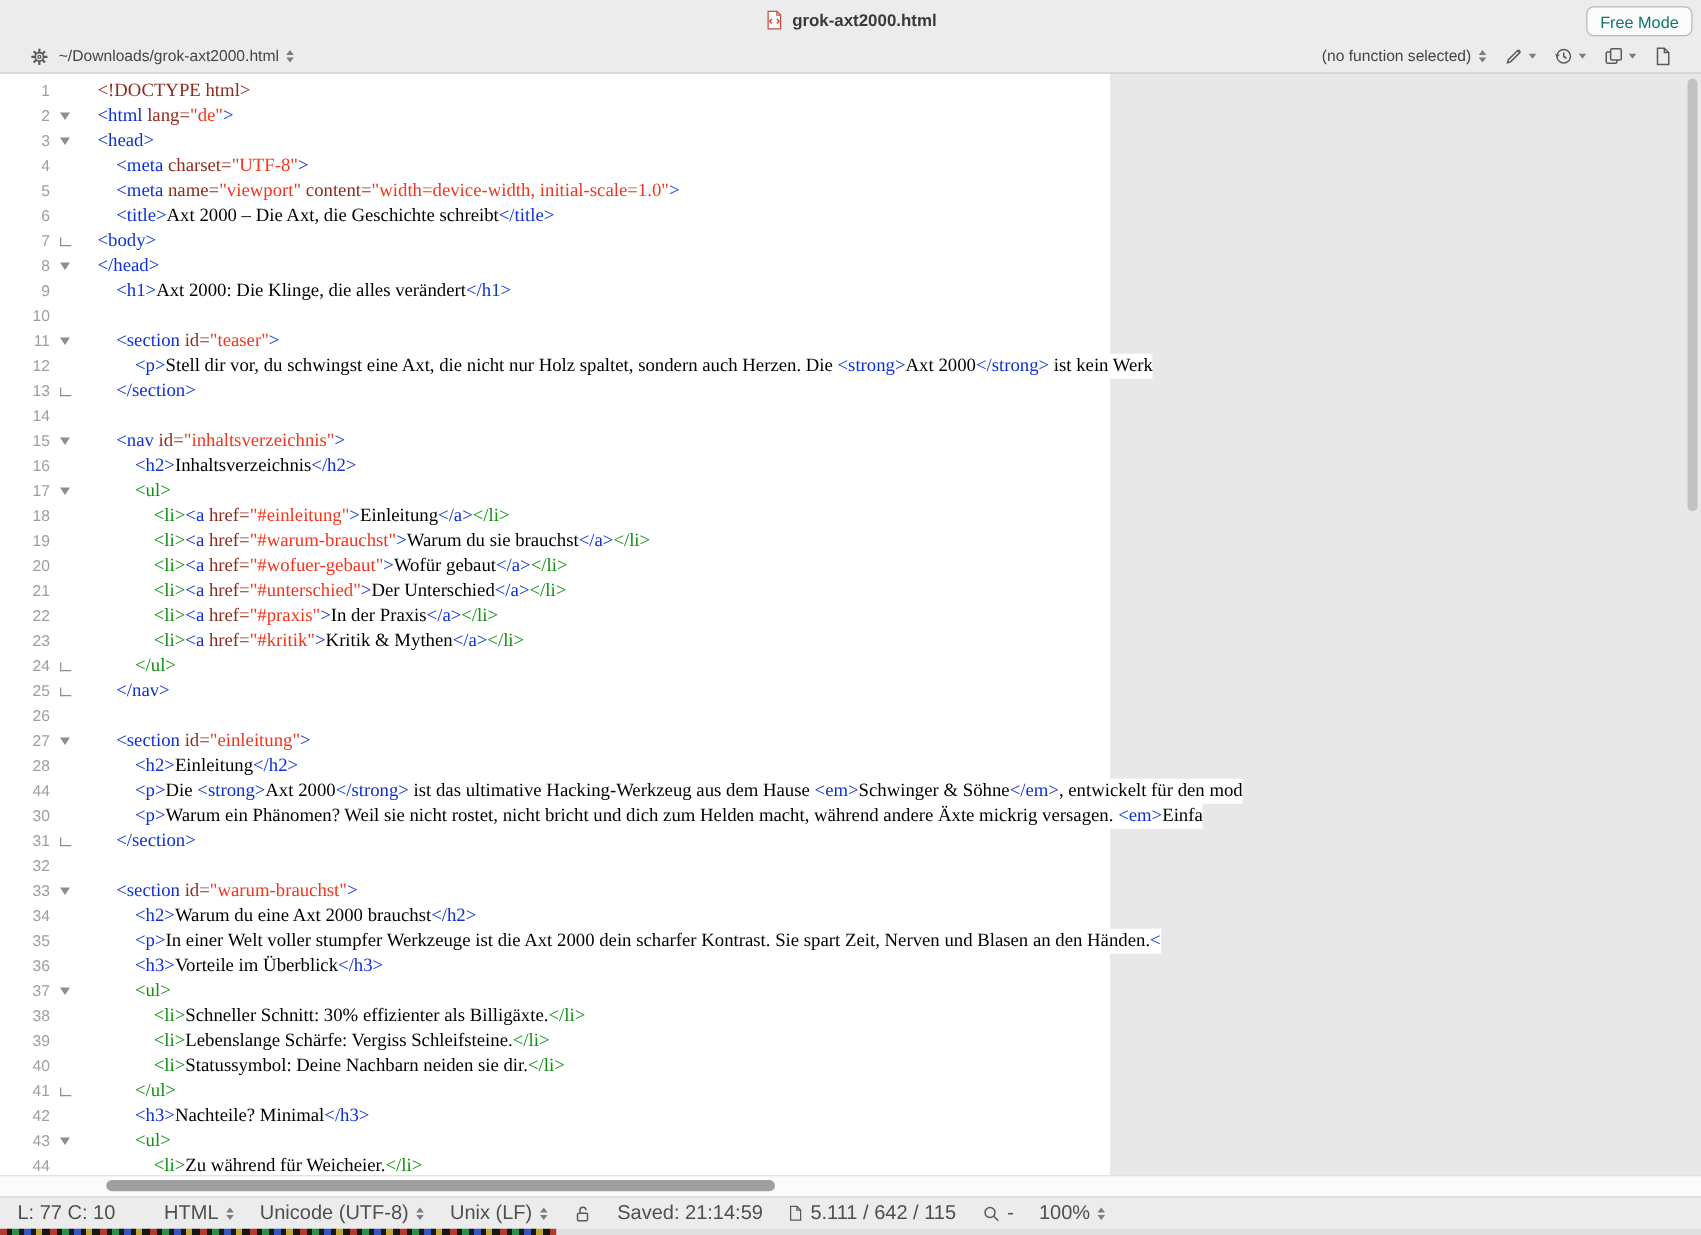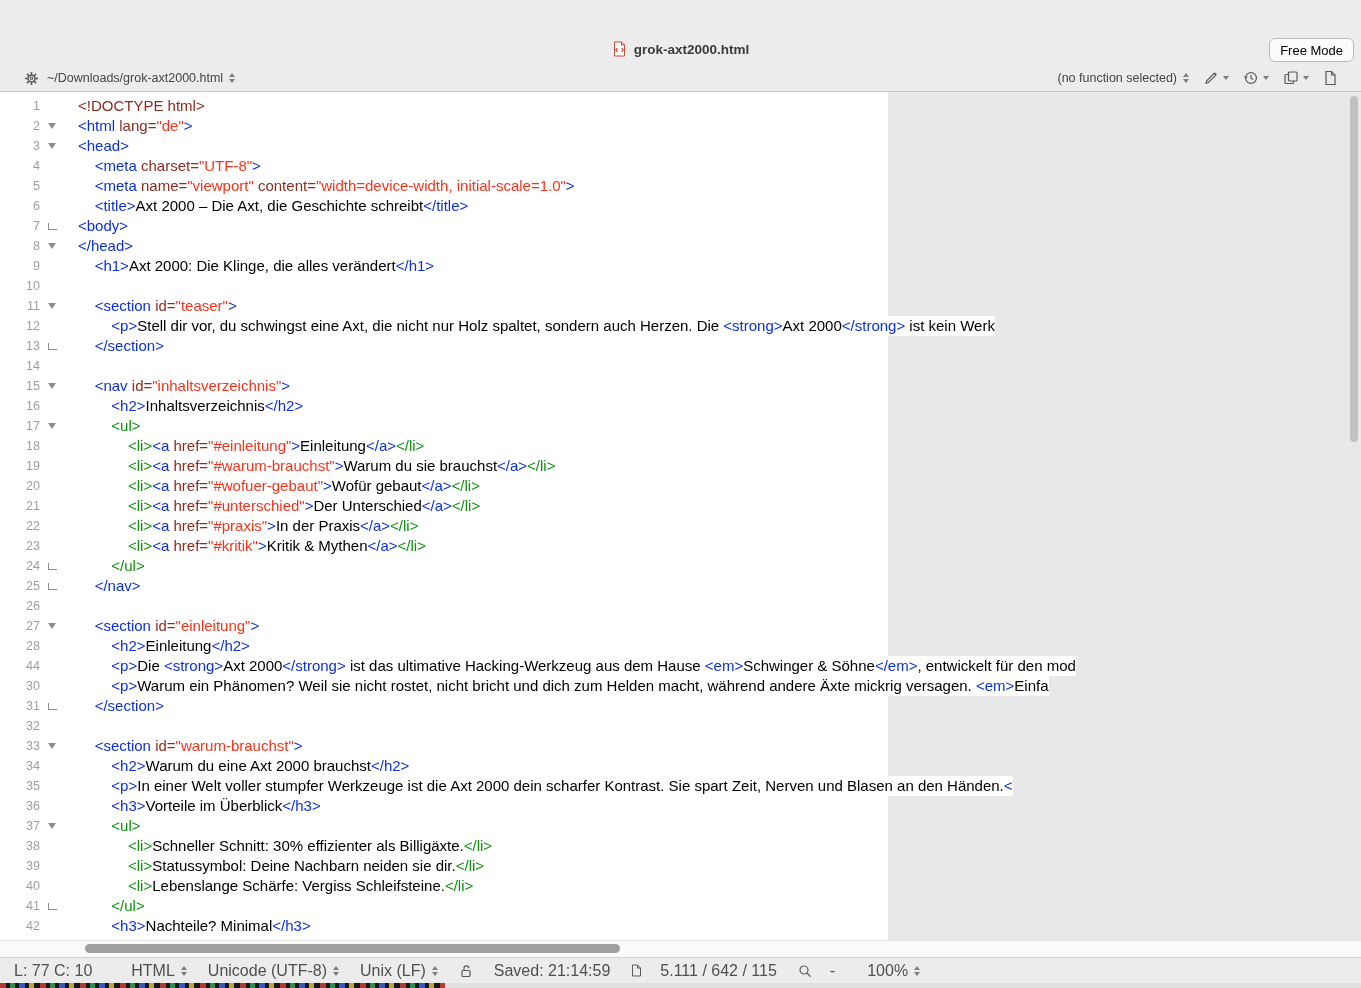--- a/index.html
+++ b/index.html
@@ -1,23 +1,23 @@
 <!DOCTYPE html>
 <html style="--c-tag: #0d31d6; --c-tag_list: #10910f; --c-attr: #8f2b1e; --c-string: #f4351d; --c-text: #000000;"><head>
 <meta charset="utf-8">
 <style>
   html,body{margin:0;padding:0;width:1361px;height:988px;overflow:hidden;
     font-family:"Liberation Sans", sans-serif;background:#ececec;}
   body{display:flex;flex-direction:column;}
 
   
-  .titlebar{flex:0 0 32px;position:relative;display:flex;align-items:center;justify-content:center;background:#ececec;margin-top:33px;}
+  .titlebar{flex:0 0 32px;position:relative;display:flex;align-items:center;justify-content:center;background:#ececec;}
   .title{display:flex;align-items:center;gap:7px;font-size:13.5px;font-weight:700;color:#3a3a3a;}
   .free-mode{position:absolute;right:7px;top:5px;height:22px;display:flex;align-items:center;
-    border:1px solid #b9b9b9;border-radius:6px;background:#fbfbfb;padding:0 10px;font-size:13px;color:#000000;}
+    border:1px solid #b9b9b9;border-radius:6px;background:#fbfbfb;padding:0 10px;font-size:13px;color:#0f766e;}
 
   
   .toolbar{flex:0 0 26px;display:flex;align-items:center;gap:8px;padding:0 24px;background:#ececec;
     border-bottom:1px solid #c6c6c6;font-size:12.5px;color:#454545;}
   .toolbar .right{margin-left:auto;display:flex;align-items:center;gap:14px;}
   .tool-group{display:flex;align-items:center;gap:4px;}
   .pathctl{display:flex;align-items:center;gap:6px;}
 
   
   .ud{display:inline-flex;flex-direction:column;align-items:center;gap:2px;}
@@ -29,37 +29,37 @@
   .editor{flex:1 1 auto;position:relative;overflow:hidden;padding-top:4px;
     background:linear-gradient(90deg,#ffffff 0,#ffffff 888px,#e8e8e8 888px,#e8e8e8 100%);}
   .gutter{position:absolute;left:0;top:4px;width:78px;}
   .grow{height:20px;display:flex;align-items:center;}
   .ln{width:40px;text-align:right;font-size:12.5px;color:#9e9e9e;}
   .mark{margin-left:8px;display:flex;align-items:center;}
   .mark.fold-open::before{content:'';width:0;height:0;border-left:4.5px solid transparent;border-right:4.5px solid transparent;border-top:6px solid #8e8e8e;}
   .mark.fold-end::before{content:'';width:8px;height:6px;border-left:1px solid #8e8e8e;border-bottom:1px solid #8e8e8e;}
   .code{margin-left:78px;}
   .code-line{height:20px;line-height:20px;white-space:pre;background:#fff;width:max-content;min-width:810px;
-    font-family:Liberation Sans, sans-serif;font-size:15px;color:#000;}
+    font-family:Liberation Serif, serif;font-size:15px;color:#000;}
   .tok-t{color:var(--c-tag,#0d31d6);}
   .tok-g{color:var(--c-tag_list,#10910f);}
   .tok-a{color:var(--c-attr,#8f2b1e);}
   .tok-s{color:var(--c-string,#f4351d);}
   .tok-p{color:var(--c-text,#000000);}
   .vthumb{position:absolute;top:4px;right:3px;width:8px;height:346px;background:#c1c1c1;border-radius:4px;}
 
   
   .hscroll{flex:0 0 16px;position:relative;background:#fbfbfb;border-top:1px solid #e2e2e2;}
   .hthumb{position:absolute;top:3px;left:85px;width:535px;height:9px;background:#9f9f9f;border-radius:5px;}
 
   
   .statusbar{flex:0 0 25px;display:flex;align-items:center;gap:21px;padding:0 14px;background:#ececec;
     border-top:1px solid #d0d0d0;font-size:16px;color:#4f4f4f;}
   .popup{display:inline-flex;align-items:center;gap:6px;}
-  .sb-group{display:inline-flex;align-items:center;gap:18px;}
+  .sb-group{display:inline-flex;align-items:center;gap:6px;}
   .sb-syntax{margin-left:18px;}
   icon,svg{display:block;}
 
   
   .artifact{flex:0 0 5px;background:#e0e0e0;position:relative;}
   .artifact .dark{position:absolute;left:0;top:0;height:5px;width:445px;background:
     repeating-linear-gradient(90deg,#b33a2e 0 6px,#161616 6px 10px,#2e8f4a 10px 15px,#161616 15px 19px,#3756c0 19px 25px,#161616 25px 29px,#c0a637 29px 34px,#161616 34px 40px);}
 </style>
 </head>
 <body>
@@ -355,22 +355,22 @@
       <div class="code-line"><span class="tok-p">        </span><span class="tok-t">&lt;p&gt;</span><span class="tok-p">Die </span><span class="tok-t">&lt;strong&gt;</span><span class="tok-p">Axt 2000</span><span class="tok-t">&lt;/strong&gt;</span><span class="tok-p"> ist das ultimative Hacking-Werkzeug aus dem Hause </span><span class="tok-t">&lt;em&gt;</span><span class="tok-p">Schwinger &amp; Söhne</span><span class="tok-t">&lt;/em&gt;</span><span class="tok-p">, entwickelt für den mod</span></div>
       <div class="code-line"><span class="tok-p">        </span><span class="tok-t">&lt;p&gt;</span><span class="tok-p">Warum ein Phänomen? Weil sie nicht rostet, nicht bricht und dich zum Helden macht, während andere Äxte mickrig versagen. </span><span class="tok-t">&lt;em&gt;</span><span class="tok-p">Einfa</span></div>
       <div class="code-line"><span class="tok-p">    </span><span class="tok-t">&lt;/section&gt;</span></div>
       <div class="code-line"></div>
       <div class="code-line"><span class="tok-p">    </span><span class="tok-t">&lt;section </span><span class="tok-a">id=</span><span class="tok-s">"warum-brauchst"</span><span class="tok-t">&gt;</span></div>
       <div class="code-line"><span class="tok-p">        </span><span class="tok-t">&lt;h2&gt;</span><span class="tok-p">Warum du eine Axt 2000 brauchst</span><span class="tok-t">&lt;/h2&gt;</span></div>
       <div class="code-line"><span class="tok-p">        </span><span class="tok-t">&lt;p&gt;</span><span class="tok-p">In einer Welt voller stumpfer Werkzeuge ist die Axt 2000 dein scharfer Kontrast. Sie spart Zeit, Nerven und Blasen an den Händen.</span><span class="tok-t">&lt;</span></div>
       <div class="code-line"><span class="tok-p">        </span><span class="tok-t">&lt;h3&gt;</span><span class="tok-p">Vorteile im Überblick</span><span class="tok-t">&lt;/h3&gt;</span></div>
       <div class="code-line"><span class="tok-p">        </span><span class="tok-g">&lt;ul&gt;</span></div>
       <div class="code-line"><span class="tok-p">            </span><span class="tok-g">&lt;li&gt;</span><span class="tok-p">Schneller Schnitt: 30% effizienter als Billigäxte.</span><span class="tok-g">&lt;/li&gt;</span></div>
+      <div class="code-line"><span class="tok-p">            </span><span class="tok-g">&lt;li&gt;</span><span class="tok-p">Lebenslange Schärfe: Vergiss Schleifsteine.</span><span class="tok-g">&lt;/li&gt;</span></div>
       <div class="code-line"><span class="tok-p">            </span><span class="tok-g">&lt;li&gt;</span><span class="tok-p">Statussymbol: Deine Nachbarn neiden sie dir.</span><span class="tok-g">&lt;/li&gt;</span></div>
-      <div class="code-line"><span class="tok-p">            </span><span class="tok-g">&lt;li&gt;</span><span class="tok-p">Lebenslange Schärfe: Vergiss Schleifsteine.</span><span class="tok-g">&lt;/li&gt;</span></div>
       <div class="code-line"><span class="tok-p">        </span><span class="tok-g">&lt;/ul&gt;</span></div>
       <div class="code-line"><span class="tok-p">        </span><span class="tok-t">&lt;h3&gt;</span><span class="tok-p">Nachteile? Minimal</span><span class="tok-t">&lt;/h3&gt;</span></div>
       <div class="code-line"><span class="tok-p">        </span><span class="tok-g">&lt;ul&gt;</span></div>
       <div class="code-line"><span class="tok-p">            </span><span class="tok-g">&lt;li&gt;</span><span class="tok-p">Zu während für Weicheier.</span><span class="tok-g">&lt;/li&gt;</span></div>
     </div>
   <div class="vthumb"></div>
 </div>
 
 <div class="hscroll">
   <div class="hthumb"></div>

